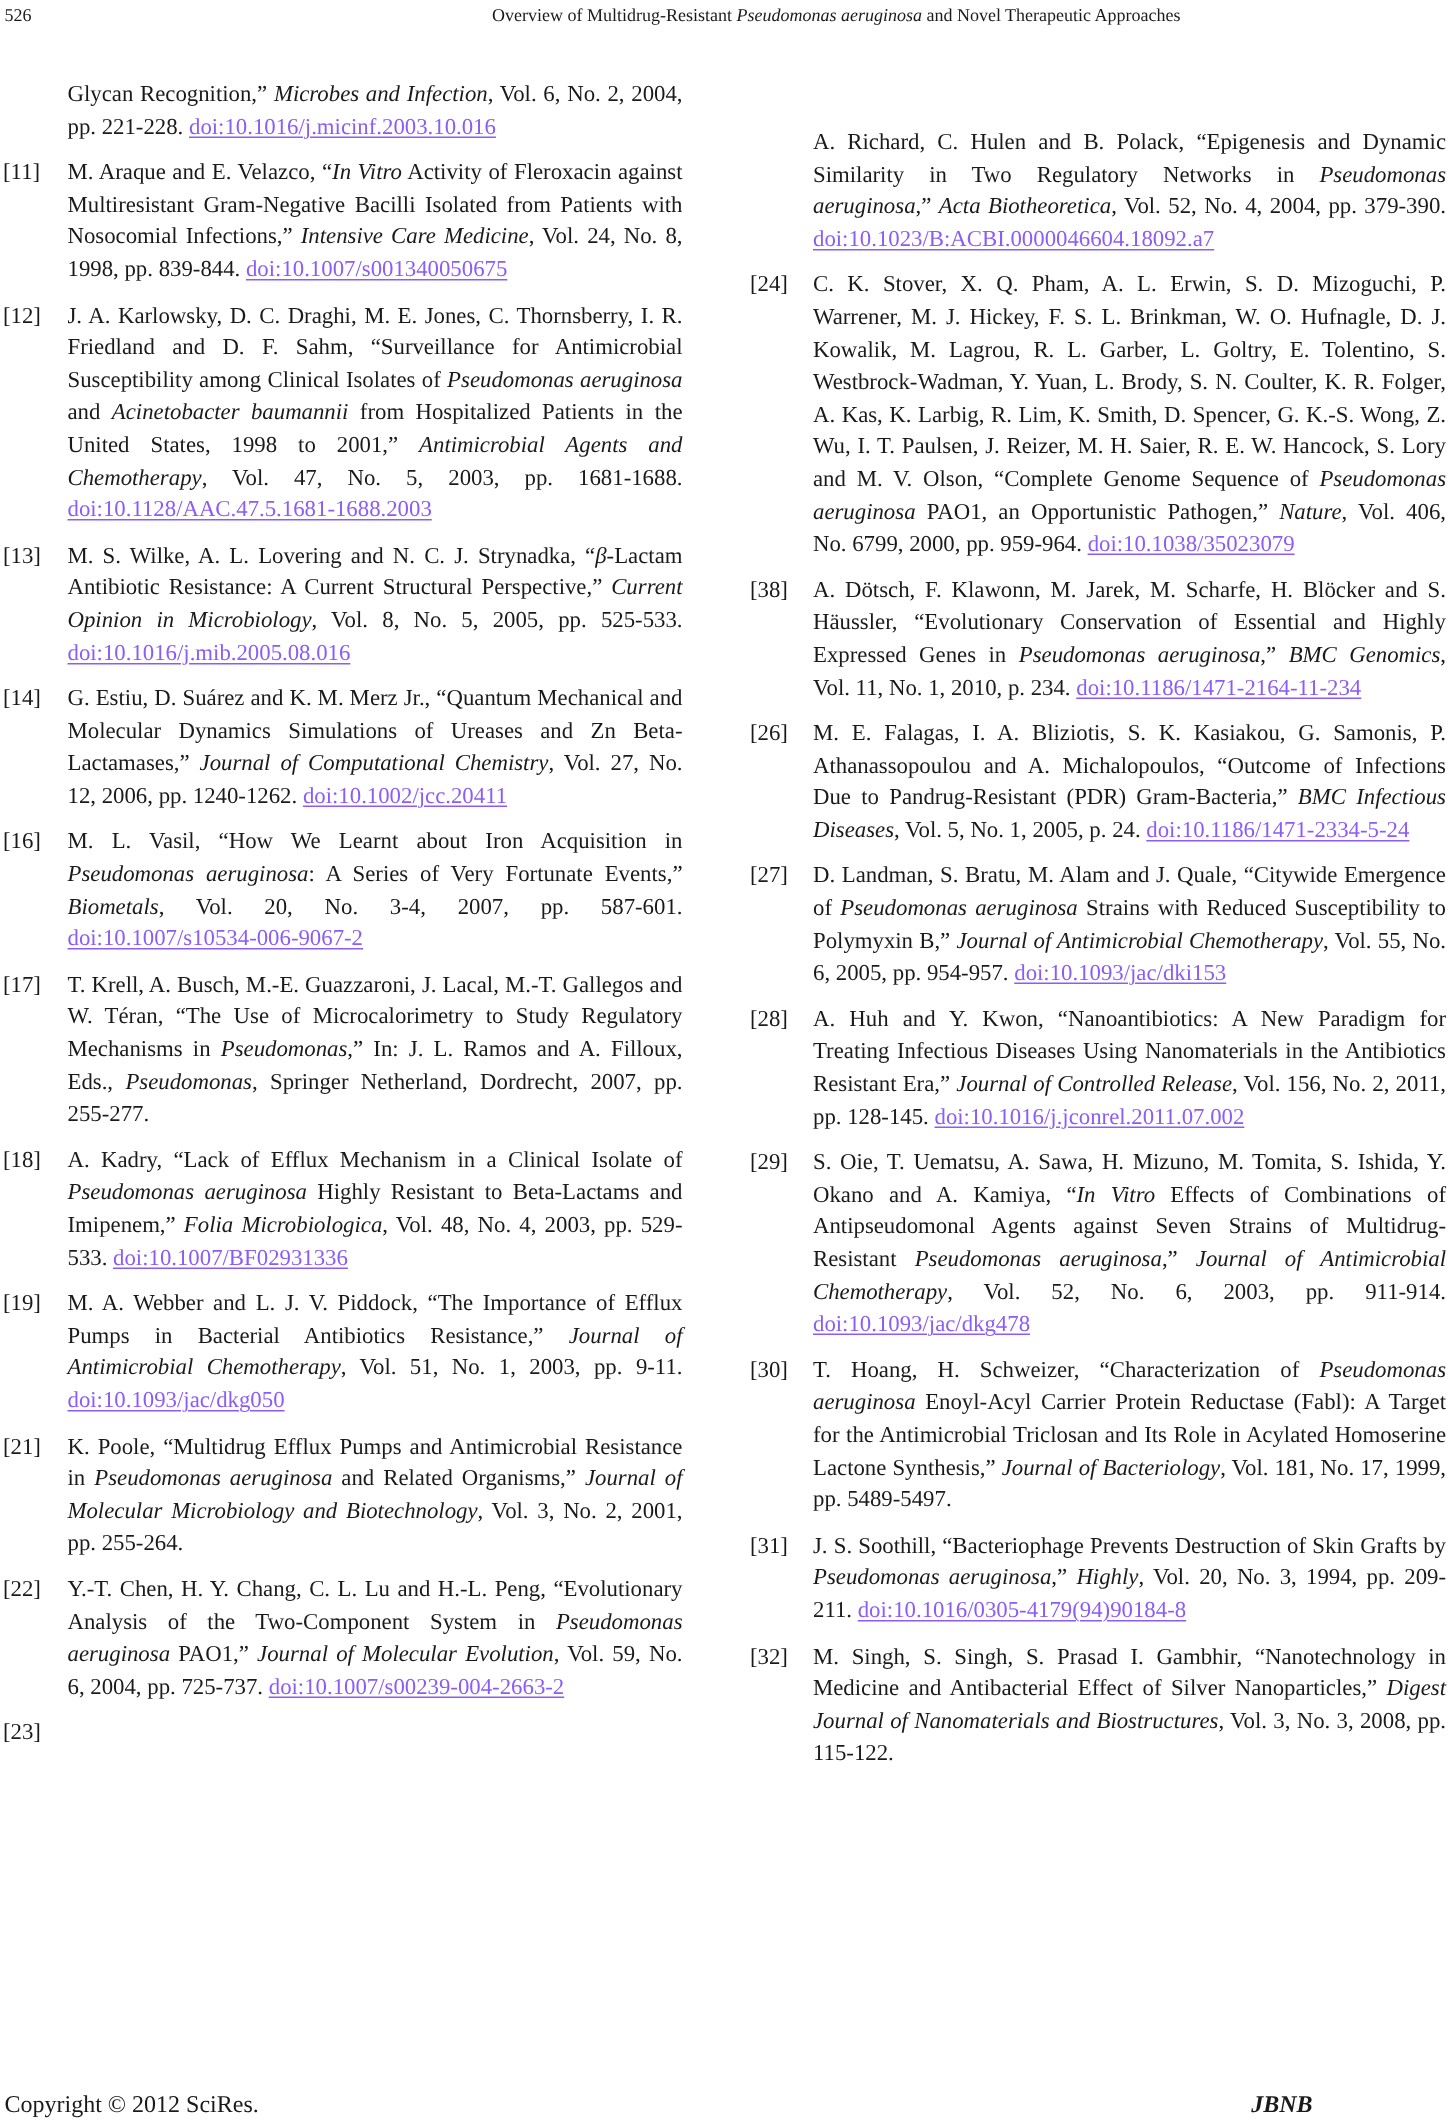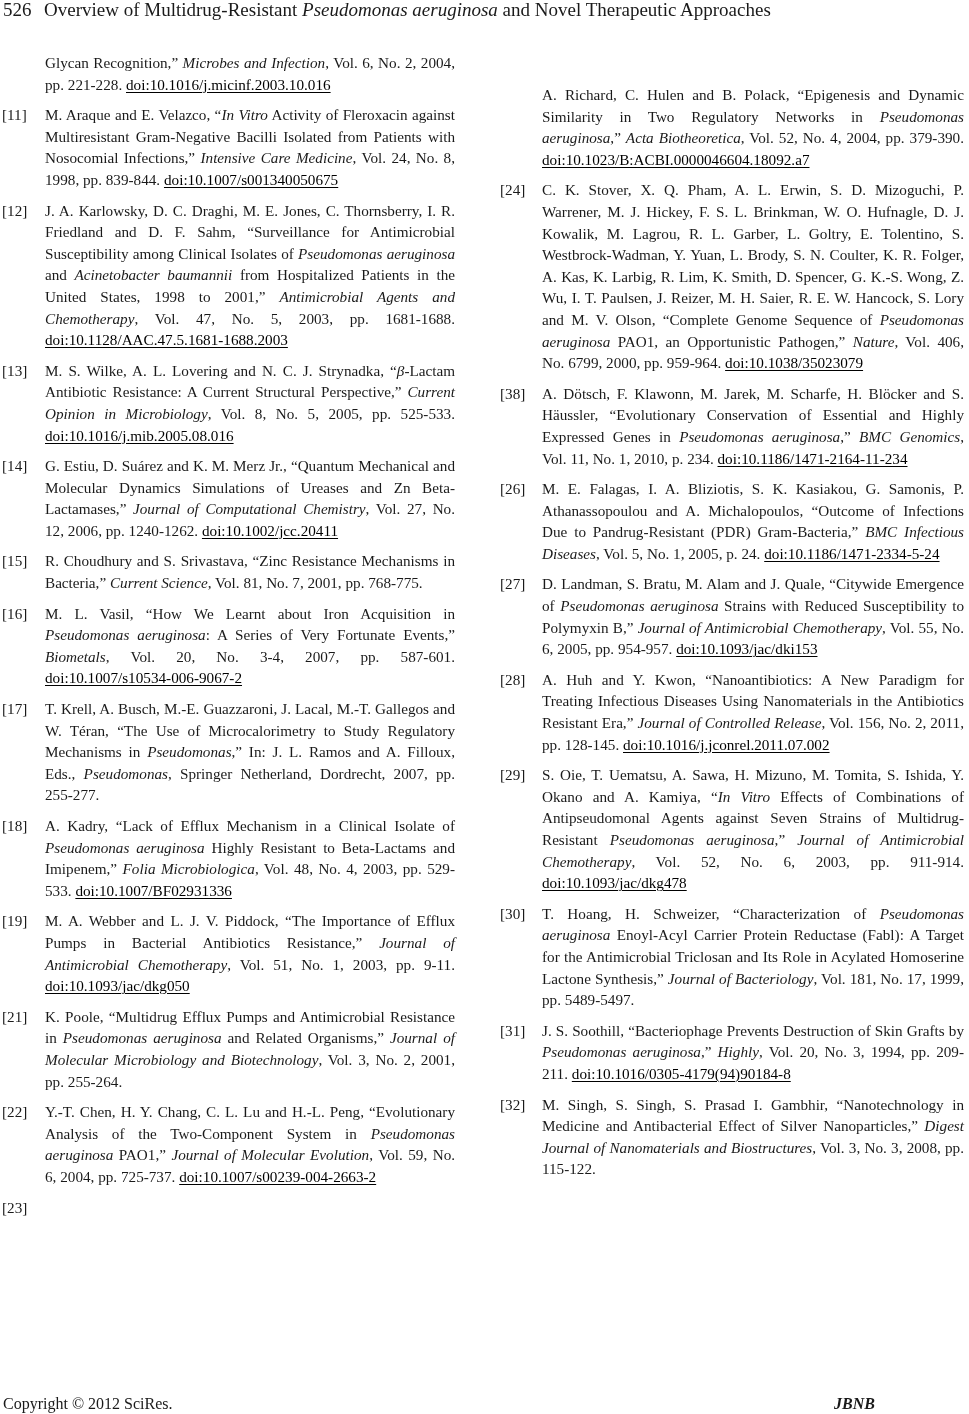--- a/index.html
+++ b/index.html
@@ -3,41 +3,41 @@
 <meta charset="utf-8">
 <style>
   html, body { margin: 0; padding: 0; background: #ffffff; }
   body {
     width: 969px; height: 1414px; position: relative; overflow: hidden;
     font-family: "Liberation Serif", "DejaVu Serif", serif;
     color: #1a1a1a;
   }
   .header {
     position: absolute; top: 0; left: 0; width: 787px; height: 22px;
-    font-size: 19px; line-height: 20px;
+    font-size: 12px; line-height: 20px;
   }
   .header .page-num { position: absolute; left: 3px; top: 0; }
-  .header .running-title { position: absolute; left: 0; right: 0; top: 0; text-align: left; padding-left: 44px; }
+  .header .running-title { position: absolute; left: 0; right: 0; top: 0; text-align: right; padding-left: 44px; }
   .col {
     position: absolute; top: 52px; width: 455px;
     font-size: 15.2px; line-height: 21.6px;
   }
   .col.left { left: 0; }
   .col.right { left: 497px; width: 467px; margin-top: 32px; }
   .ref {
     position: relative; padding-left: 45px; text-align: justify;
     margin-bottom: 9px;
   }
   .ref.cont { margin-bottom: 9px; }
   .ref .num { position: absolute; left: 2px; top: 0; }
   .col.right .ref { padding-left: 45px; }
   .col.right .ref .num { left: 3px; }
   .ref em { font-style: italic; }
   .ref a {
-    color: #000000; text-decoration-thickness: 1px;
+    color: #8b5cf6; text-decoration-thickness: 1px;
     text-underline-offset: 2px;
   }
   .footer {
     position: absolute; top: 1394px; left: 0; width: 880px; height: 20px;
     font-size: 16px; line-height: 20px;
   }
   .footer .copyright { position: absolute; left: 3px; top: 0; }
   .footer .journal { position: absolute; right: 5px; top: 0; font-weight: bold; font-style: italic; }
 </style>
 </head>
@@ -47,21 +47,20 @@
   <span class="page-num">526</span>
   <div class="running-title"><span>Overview of Multidrug-Resistant </span><em>Pseudomonas aeruginosa</em><span> and Novel Therapeutic Approaches</span></div>
 </div>
 
 <div class="col left">
     <div class="ref cont"><span>Glycan Recognition,” </span><em>Microbes and Infection</em><span>, Vol. 6, No. 2, 2004, pp. 221-228. </span><a href="#">doi:10.1016/j.micinf.2003.10.016</a></div>
     <div class="ref"><span class="num">[11]</span><span>M. Araque and E. Velazco, “</span><em>In Vitro</em><span> Activity of Fleroxacin against Multiresistant Gram-Negative Bacilli Isolated from Patients with Nosocomial Infections,” </span><em>Intensive Care Medicine</em><span>, Vol. 24, No. 8, 1998, pp. 839-844. </span><a href="#">doi:10.1007/s001340050675</a></div>
     <div class="ref"><span class="num">[12]</span><span>J. A. Karlowsky, D. C. Draghi, M. E. Jones, C. Thornsberry, I. R. Friedland and D. F. Sahm, “Surveillance for Antimicrobial Susceptibility among Clinical Isolates of </span><em>Pseudomonas aeruginosa</em><span> and </span><em>Acinetobacter baumannii</em><span> from Hospitalized Patients in the United States, 1998 to 2001,” </span><em>Antimicrobial Agents and Chemotherapy</em><span>, Vol. 47, No. 5, 2003, pp. 1681-1688. </span><a href="#">doi:10.1128/AAC.47.5.1681-1688.2003</a></div>
     <div class="ref"><span class="num">[13]</span><span>M. S. Wilke, A. L. Lovering and N. C. J. Strynadka, “</span><em>β</em><span>-Lactam Antibiotic Resistance: A Current Structural Perspective,” </span><em>Current Opinion in Microbiology</em><span>, Vol. 8, No. 5, 2005, pp. 525-533. </span><a href="#">doi:10.1016/j.mib.2005.08.016</a></div>
     <div class="ref"><span class="num">[14]</span><span>G. Estiu, D. Suárez and K. M. Merz Jr., “Quantum Mechanical and Molecular Dynamics Simulations of Ureases and Zn Beta-Lactamases,” </span><em>Journal of Computational Chemistry</em><span>, Vol. 27, No. 12, 2006, pp. 1240-1262. </span><a href="#">doi:10.1002/jcc.20411</a></div>
-    <div class="ref"><span class="num">[15]</span><span>R. Choudhury and S. Srivastava, “Zinc Resistance Mechanisms in Bacteria,” </span><em>Current Science</em><span>, Vol. 81, No. 7, 2001, pp. 768-775.</span></div>
     <div class="ref"><span class="num">[16]</span><span>M. L. Vasil, “How We Learnt about Iron Acquisition in </span><em>Pseudomonas aeruginosa</em><span>: A Series of Very Fortunate Events,” </span><em>Biometals</em><span>, Vol. 20, No. 3-4, 2007, pp. 587-601. </span><a href="#">doi:10.1007/s10534-006-9067-2</a></div>
     <div class="ref"><span class="num">[17]</span><span>T. Krell, A. Busch, M.-E. Guazzaroni, J. Lacal, M.-T. Gallegos and W. Téran, “The Use of Microcalorimetry to Study Regulatory Mechanisms in </span><em>Pseudomonas</em><span>,” In: J. L. Ramos and A. Filloux, Eds., </span><em>Pseudomonas</em><span>, Springer Netherland, Dordrecht, 2007, pp. 255-277.</span></div>
     <div class="ref"><span class="num">[18]</span><span>A. Kadry, “Lack of Efflux Mechanism in a Clinical Isolate of </span><em>Pseudomonas aeruginosa</em><span> Highly Resistant to Beta-Lactams and Imipenem,” </span><em>Folia Microbiologica</em><span>, Vol. 48, No. 4, 2003, pp. 529-533. </span><a href="#">doi:10.1007/BF02931336</a></div>
     <div class="ref"><span class="num">[19]</span><span>M. A. Webber and L. J. V. Piddock, “The Importance of Efflux Pumps in Bacterial Antibiotics Resistance,” </span><em>Journal of Antimicrobial Chemotherapy</em><span>, Vol. 51, No. 1, 2003, pp. 9-11. </span><a href="#">doi:10.1093/jac/dkg050</a></div>
     <div class="ref"><span class="num">[21]</span><span>K. Poole, “Multidrug Efflux Pumps and Antimicrobial Resistance in </span><em>Pseudomonas aeruginosa</em><span> and Related Organisms,” </span><em>Journal of Molecular Microbiology and Biotechnology</em><span>, Vol. 3, No. 2, 2001, pp. 255-264.</span></div>
     <div class="ref"><span class="num">[22]</span><span>Y.-T. Chen, H. Y. Chang, C. L. Lu and H.-L. Peng, “Evolutionary Analysis of the Two-Component System in </span><em>Pseudomonas aeruginosa</em><span> PAO1,” </span><em>Journal of Molecular Evolution</em><span>, Vol. 59, No. 6, 2004, pp. 725-737. </span><a href="#">doi:10.1007/s00239-004-2663-2</a></div>
     <div class="ref"><span class="num">[23]</span></div>
   </div>
 <div class="col right">
     <div class="ref cont"><span>A. Richard, C. Hulen and B. Polack, “Epigenesis and Dynamic Similarity in Two Regulatory Networks in </span><em>Pseudomonas aeruginosa</em><span>,” </span><em>Acta Biotheoretica</em><span>, Vol. 52, No. 4, 2004, pp. 379-390. </span><a href="#">doi:10.1023/B:ACBI.0000046604.18092.a7</a></div>

